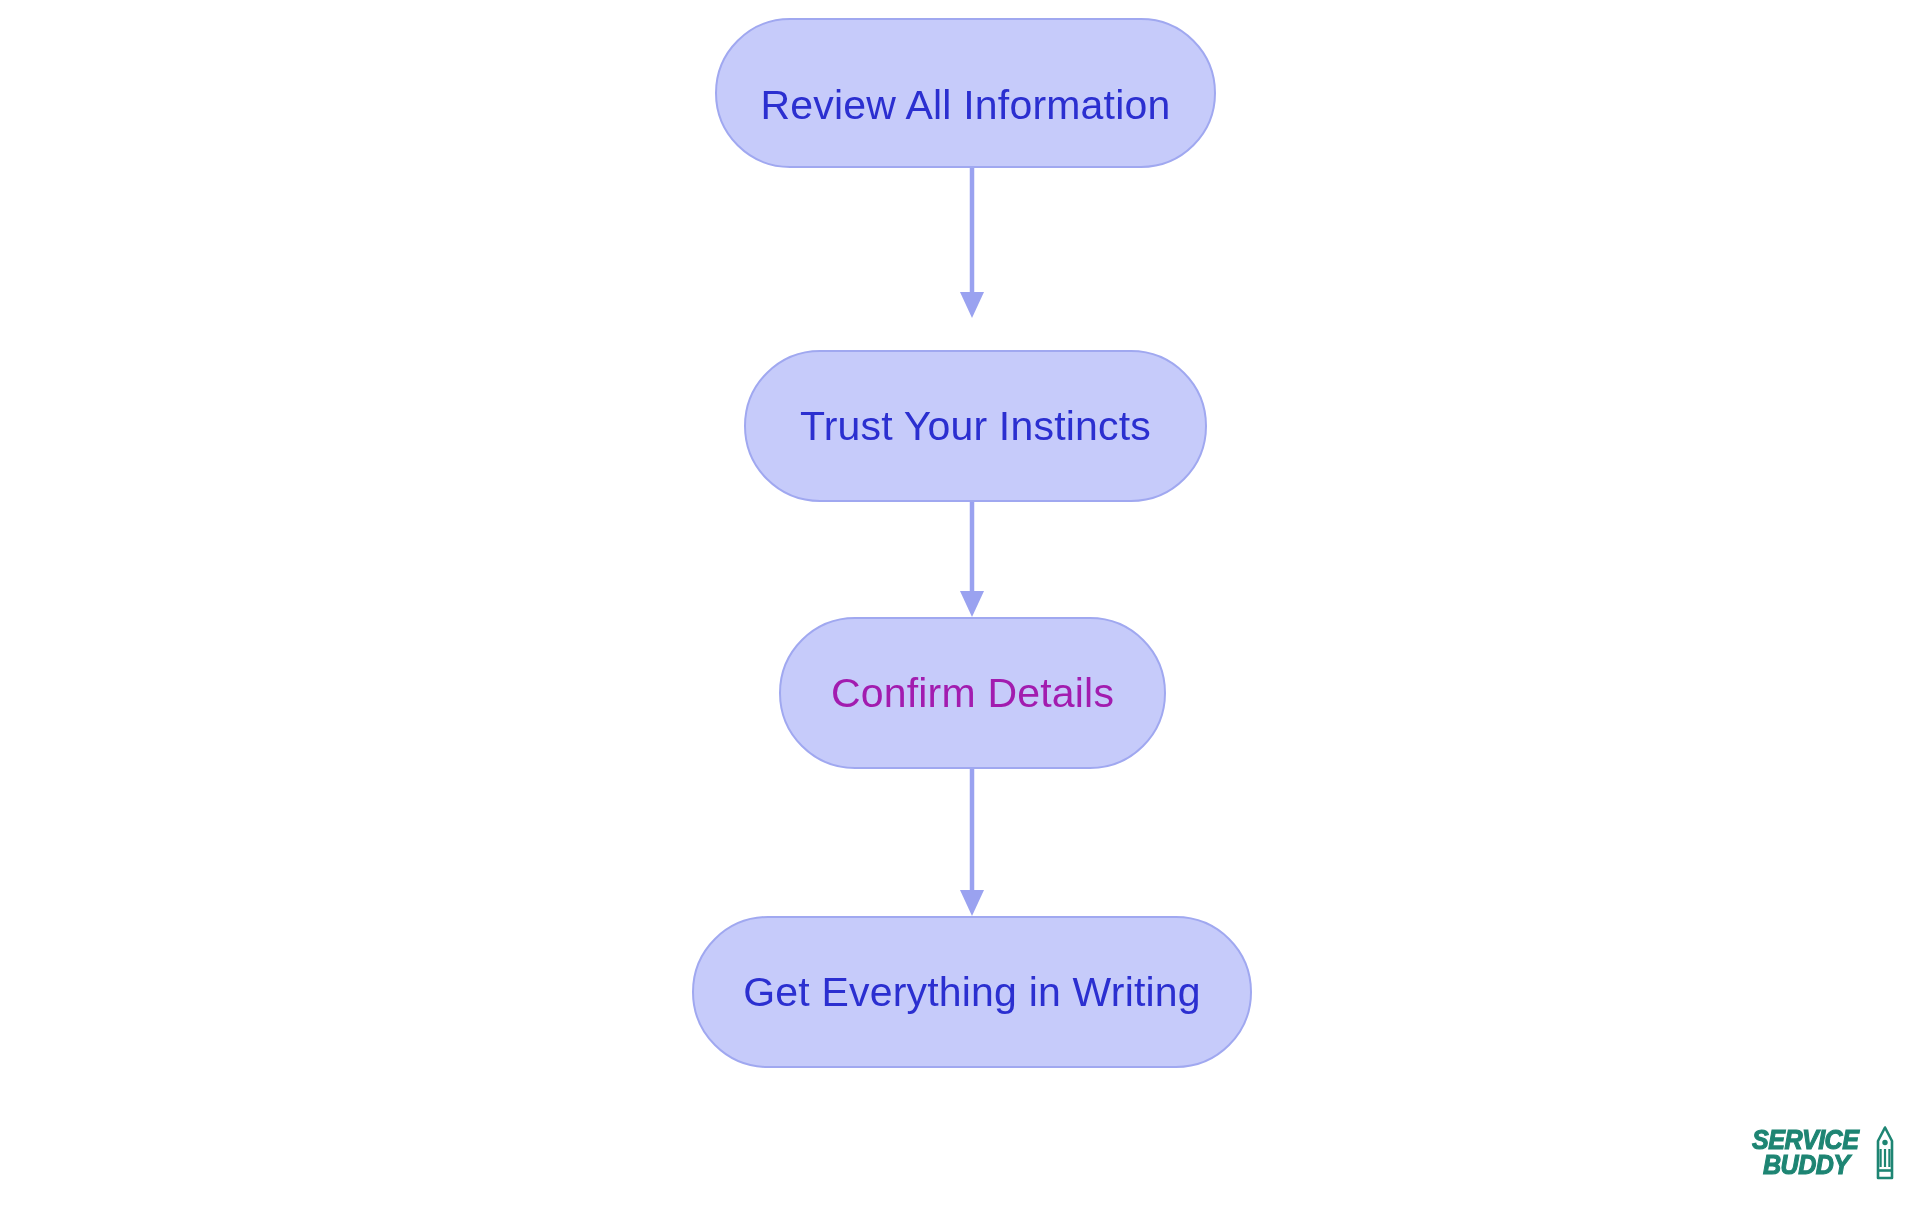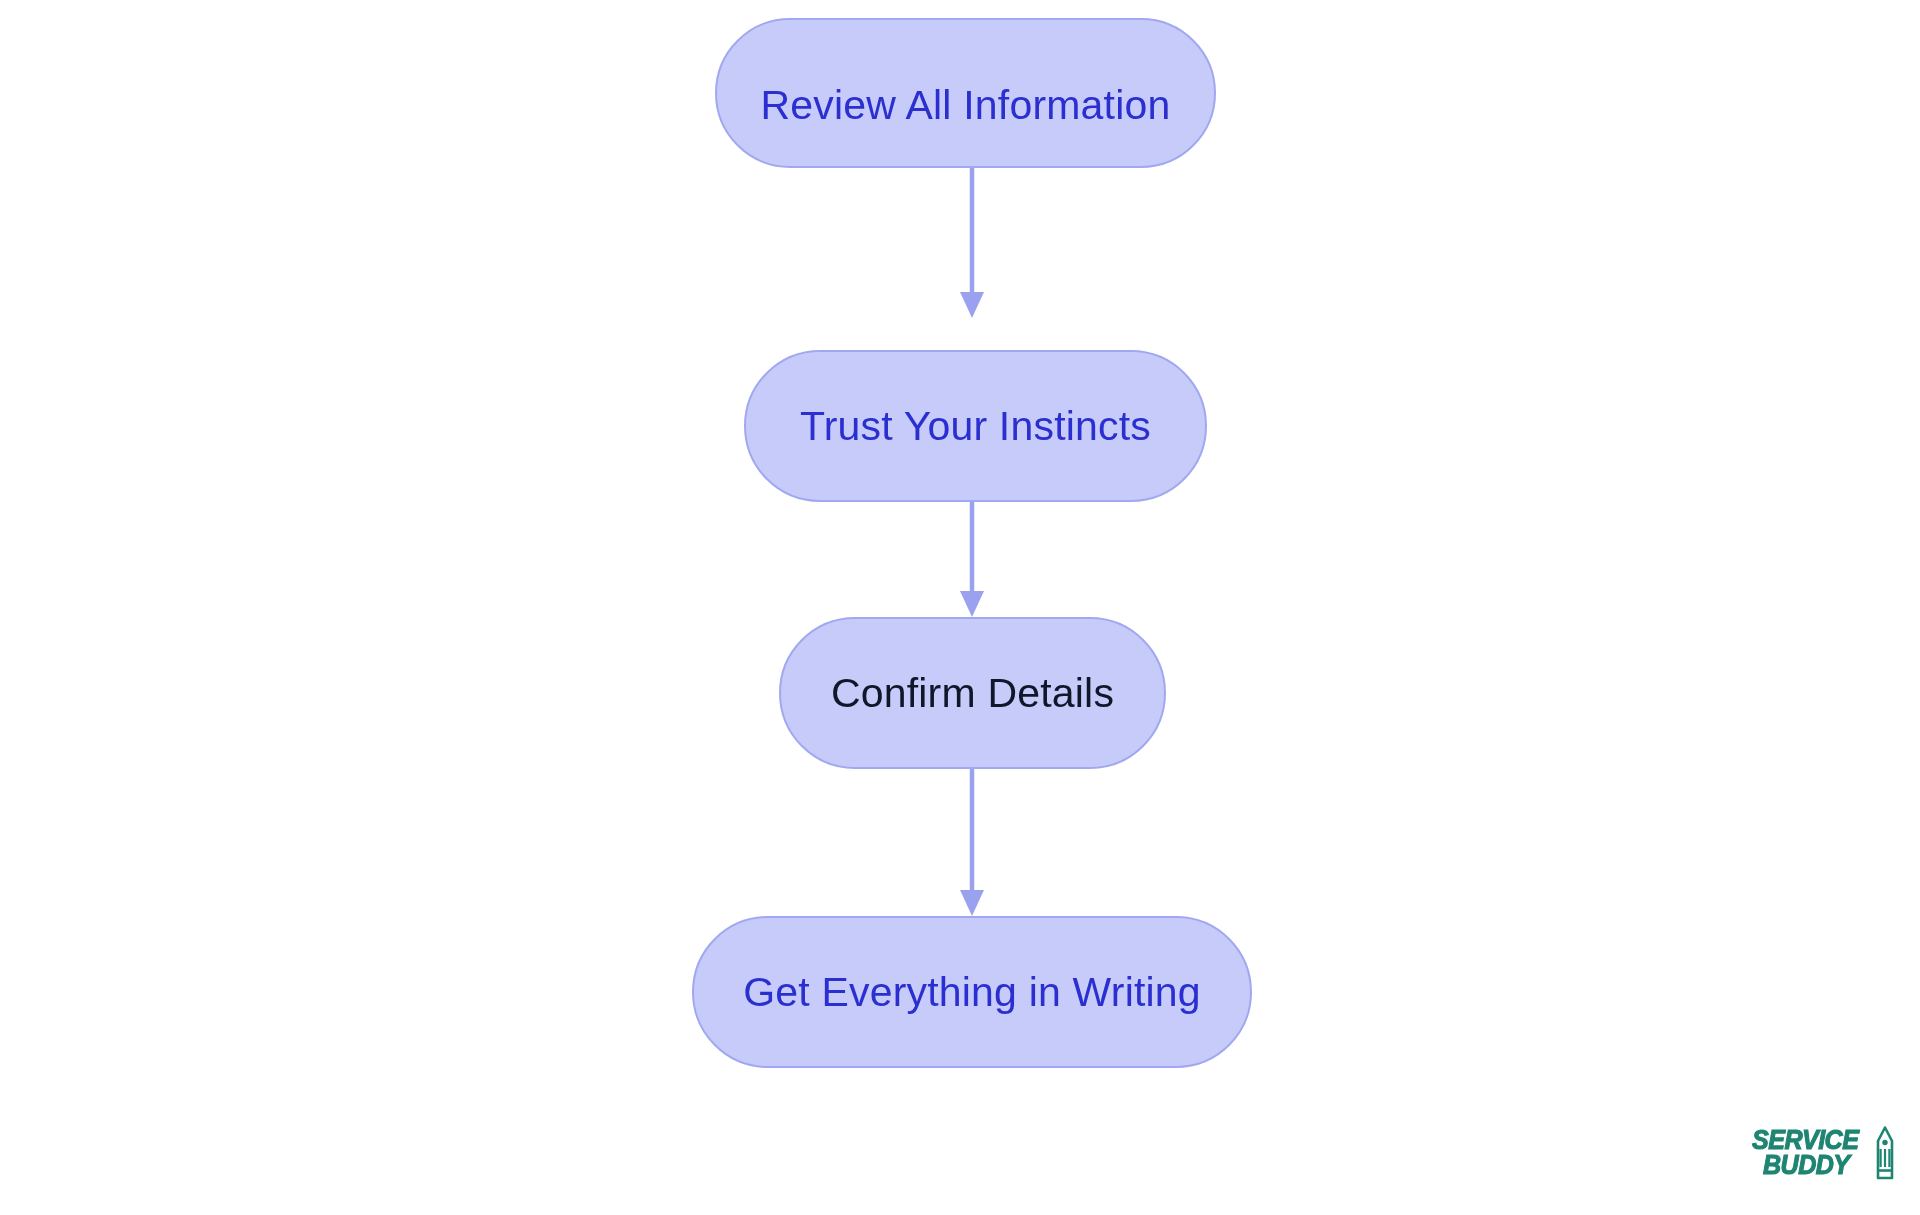--- a/index.html
+++ b/index.html
@@ -95,21 +95,21 @@
 
   <div class="flow-node" id="node-0" style="left: 715px; top: 18px; width: 501px; height: 150px; background: rgb(198, 203, 250); border-color: rgb(160, 168, 240);">
     <span class="flow-node-label" style="font-size: 41px; color: rgb(43, 47, 208); margin-top: 24px;">Review All Information</span>
   </div>
 
   <div class="flow-node" id="node-1" style="left: 744px; top: 318px; width: 463px; height: 152px; background: rgb(198, 203, 250); border-color: rgb(160, 168, 240); margin-top: 32px;">
     <span class="flow-node-label" style="font-size: 41px; color: rgb(43, 47, 208);">Trust Your Instincts</span>
   </div>
 
   <div class="flow-node" id="node-2" style="left: 779px; top: 617px; width: 387px; height: 152px; background: rgb(198, 203, 250); border-color: rgb(160, 168, 240);">
-    <span class="flow-node-label" style="font-size: 41px; color: #0f172a;">Confirm Details</span>
+    <span class="flow-node-label" style="font-size: 41px; color: #a21caf;">Confirm Details</span>
   </div>
 
   <div class="flow-node" id="node-3" style="left: 692px; top: 916px; width: 560px; height: 152px; background: rgb(198, 203, 250); border-color: rgb(160, 168, 240);">
     <span class="flow-node-label" style="font-size: 41px; color: rgb(43, 47, 208); text-align: right;">Get Everything in Writing</span>
   </div>
 
   <div id="brand-logo" style="left: 1752px; top: 1126px; color: rgb(30, 133, 115);">
     <div id="brand-wordmark">
       <span class="brand-line">SERVICE</span>
       <span class="brand-line">BUDDY</span>

